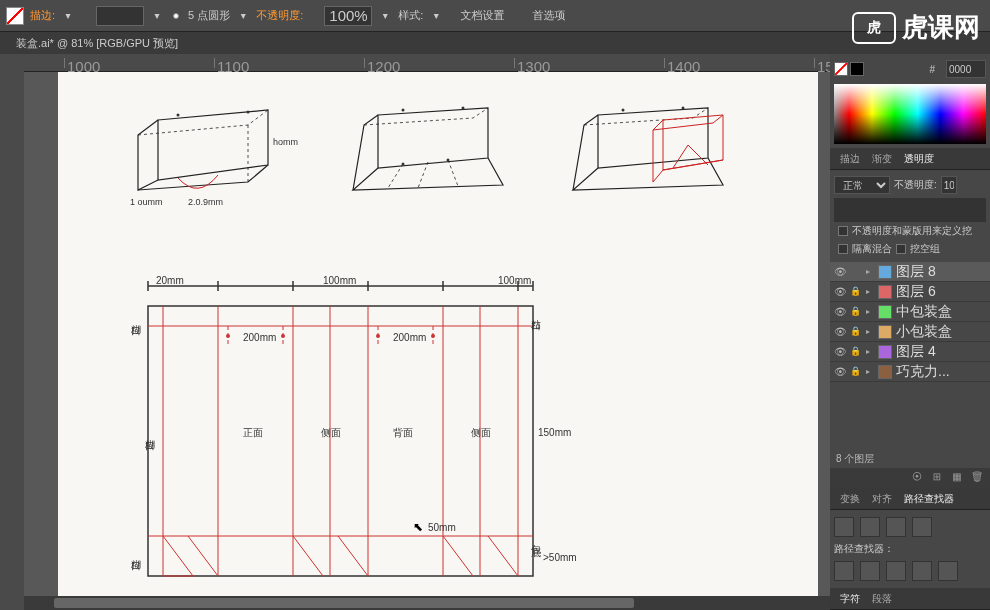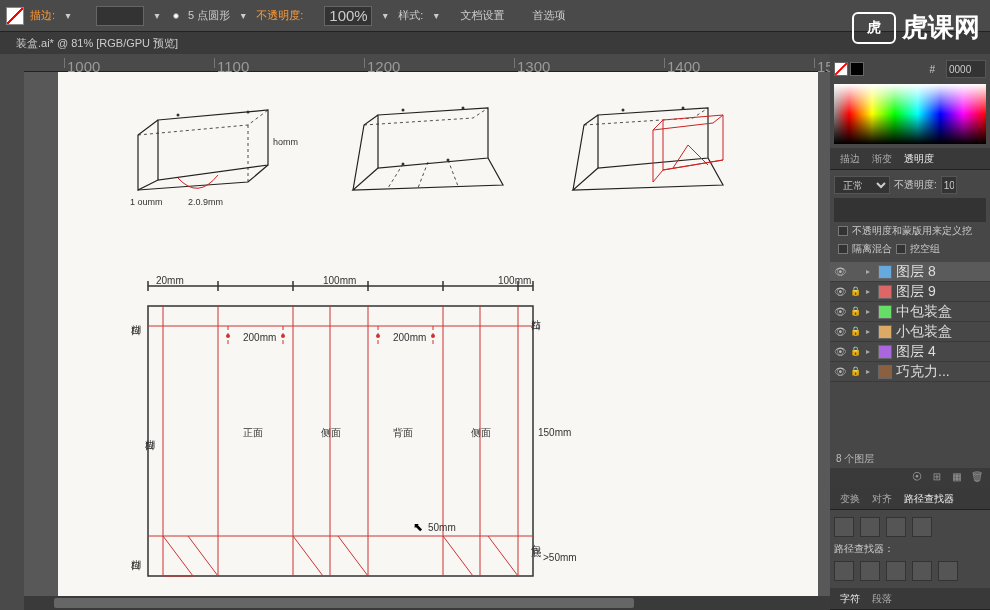--- a/index.html
+++ b/index.html
@@ -276,21 +276,21 @@
             <span class="layer-lock"></span>
             <span class="layer-arrow">▸</span>
             <span class="layer-sw" style="background:#6ad"></span>
             <span class="layer-name">图层 8</span>
           </div>
           <div class="layer-row">
             <span class="layer-eye">👁</span>
             <span class="layer-lock">🔒</span>
             <span class="layer-arrow">▸</span>
             <span class="layer-sw" style="background:#d66"></span>
-            <span class="layer-name">图层 9</span>
+            <span class="layer-name">图层 6</span>
           </div>
           <div class="layer-row">
             <span class="layer-eye">👁</span>
             <span class="layer-lock">🔒</span>
             <span class="layer-arrow">▸</span>
             <span class="layer-sw" style="background:#6d6"></span>
             <span class="layer-name">中包装盒</span>
           </div>
           <div class="layer-row">
             <span class="layer-eye">👁</span>

